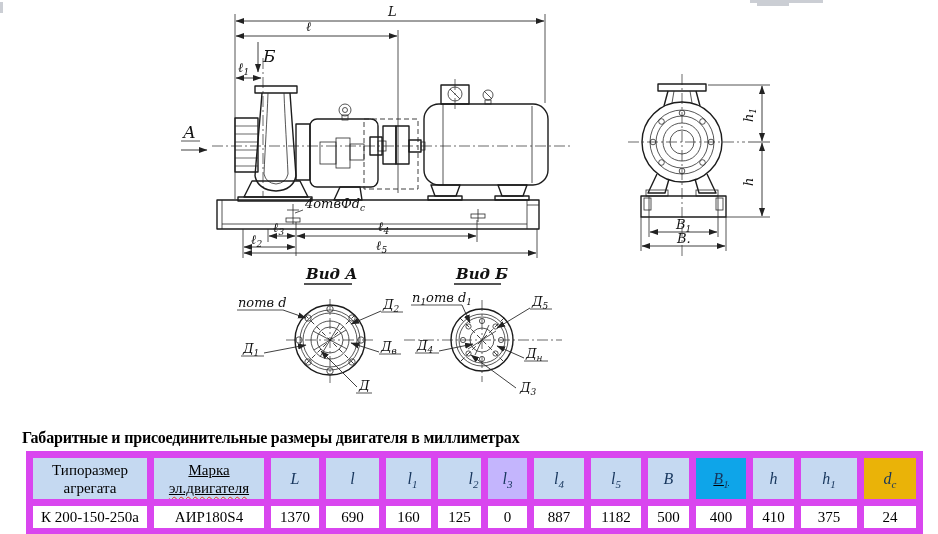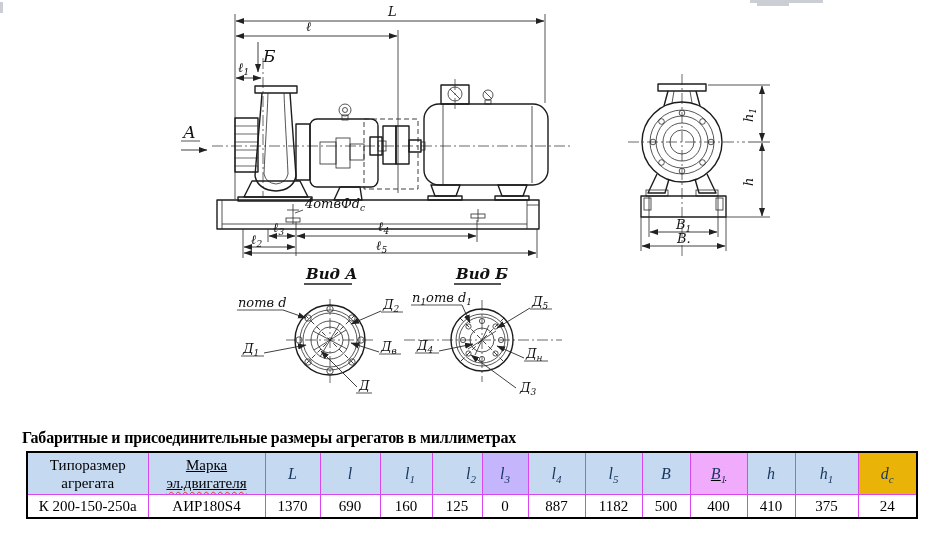--- a/index.html
+++ b/index.html
@@ -19,21 +19,21 @@
   .hatch{stroke:#2a2a2a;stroke-width:0.7;fill:none;}
   text.dlbl{font:italic 13px "DejaVu Serif",serif;fill:#111;}
   text.dbig{font:italic 17px "DejaVu Serif",serif;fill:#111;}
   text.vtitle{font:italic bold 15px "DejaVu Serif",serif;fill:#111;}
   tspan.ssub{font-size:9px;}
   
   .caption{position:absolute;left:22px;top:429px;font:bold 16px "Liberation Serif",serif;
            letter-spacing:-0.2px;white-space:nowrap;}
   table.dims{position:absolute;left:26px;top:451px;border-collapse:collapse;table-layout:fixed;
              border:2px solid #000;}
-  table.dims th,table.dims td{border:1px solid #d946ef;padding:0;text-align:center;vertical-align:middle;
+  table.dims th,table.dims td{border:7px solid #d946ef;padding:0;text-align:center;vertical-align:middle;
              font-family:"Liberation Serif",serif;overflow:hidden;margin-top:37px;}
   tr.hdr th{height:41px;font-weight:normal;font-size:15px;line-height:18px;}
   tr.datarow td{height:22px;font-size:15px;}
   .dl{font:italic 16px "Liberation Serif",serif;color:#17365d;}
   .dl sub{font-size:11px;line-height:0;}
   .misspell{text-decoration:underline wavy #d8372a;text-decoration-thickness:1px;text-underline-offset:3px;}
 </style>
 </head>
 <body>
 
@@ -306,21 +306,21 @@
       <line class="thin" x1="415" y1="353" x2="439" y2="353"></line>
       <line class="dim" x1="439" y1="351" x2="473" y2="344" marker-end="url(#arr)"></line>
       <text class="dlbl" x="526" y="358"><tspan>Д</tspan><tspan class="ssub" dy="3">н</tspan></text>
       <line class="thin" x1="524" y1="361" x2="548" y2="361"></line>
       <line class="dim" x1="524" y1="358" x2="497" y2="346" marker-end="url(#arr)"></line>
       <text class="dlbl" x="520" y="392"><tspan>Д</tspan><tspan class="ssub" dy="3">3</tspan></text>
       <line class="dim" x1="516" y1="388" x2="471" y2="355" marker-end="url(#arr)"></line>
     </g>
   </svg>
 
-  <div class="caption">Габаритные и присоединительные размеры агрегатов в миллиметрах</div>
+  <div class="caption">Габаритные и присоединительные размеры двигателя в миллиметрах</div>
 
   <table class="dims">
     <colgroup>
       <col style="width:121px">
         <col style="width:117px">
         <col style="width:55px">
         <col style="width:60px">
       <col style="width:52px">
         <col style="width:50px">
         <col style="width:46px">
@@ -343,21 +343,21 @@
             <div class="misspell">эл.двигателя</div>
           </th>
       <th style="background: rgb(197, 217, 241);"><span class="dl"><i>L</i><sub></sub></span></th>
       <th style="background: rgb(197, 217, 241);"><span class="dl"><i>l</i><sub></sub></span></th>
       <th style="background: rgb(197, 217, 241); padding-left: 8px;"><span class="dl"><i>l</i><sub>1</sub></span></th>
       <th style="background: rgb(197, 217, 241); padding-left: 28px;"><span class="dl"><i>l</i><sub>2</sub></span></th>
       <th style="background: #c4b5fd;"><span class="dl"><i>l</i><sub>3</sub></span></th>
       <th style="background: rgb(197, 217, 241);"><span class="dl"><i>l</i><sub>4</sub></span></th>
       <th style="background: rgb(197, 217, 241);"><span class="dl"><i>l</i><sub>5</sub></span></th>
       <th style="background: rgb(197, 217, 241);"><span class="dl"><i>B</i><sub></sub></span></th>
-      <th style="background: #f0abfc; text-decoration: underline;"><span class="dl"><i>B</i><sub>1</sub></span></th>
+      <th style="background: #0ea5e9; text-decoration: underline;"><span class="dl"><i>B</i><sub>1</sub></span></th>
       <th style="background: rgb(197, 217, 241);"><span class="dl"><i>h</i><sub></sub></span></th>
       <th style="background: rgb(197, 217, 241);"><span class="dl"><i>h</i><sub>1</sub></span></th>
       <th style="background: #eab308;"><span class="dl"><i>d</i><sub>c</sub></span></th>
     </tr>
     <tr class="datarow">
       <td>К 200-150-250а</td>
       <td>АИР180S4</td>
       <td>1370</td>
       <td>690</td>
       <td>160</td>

